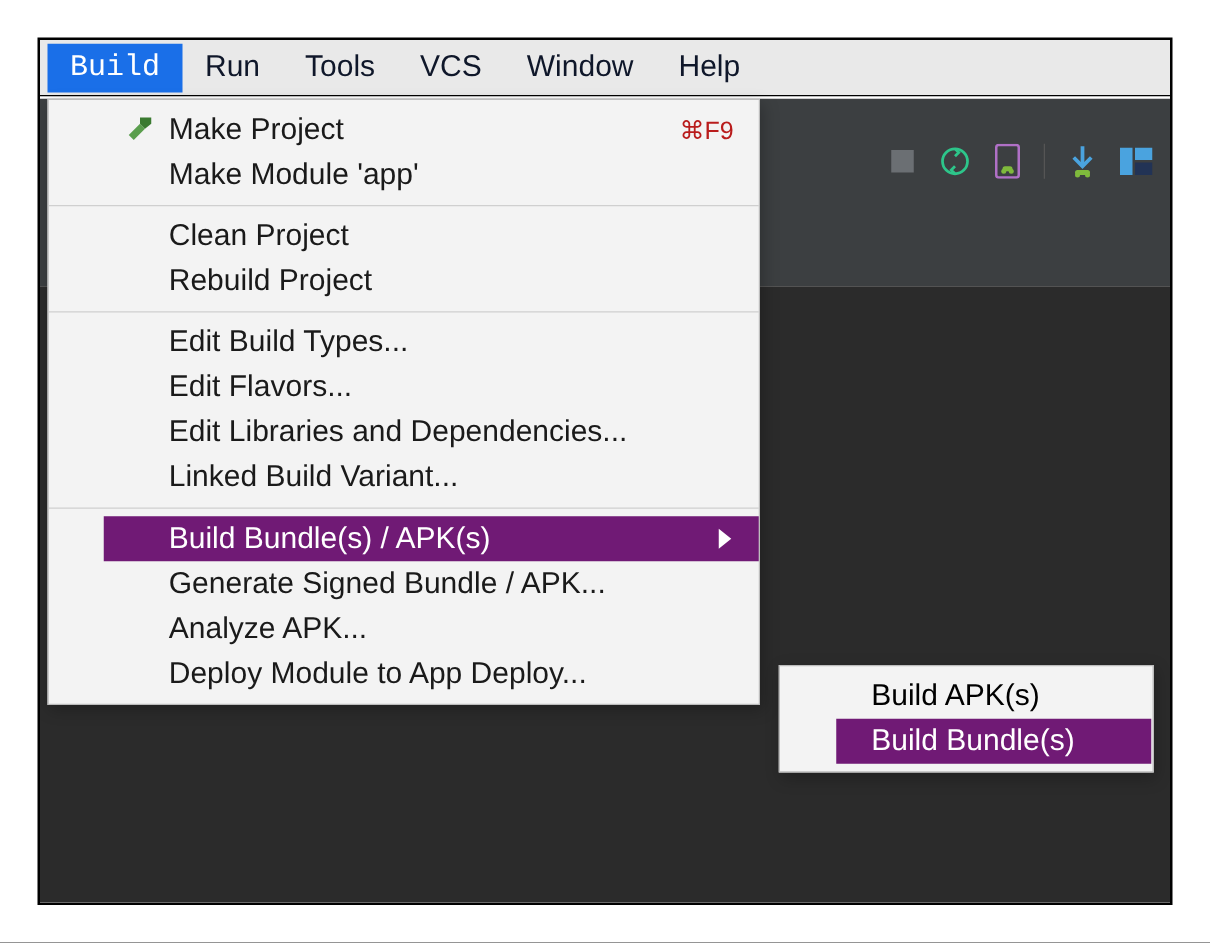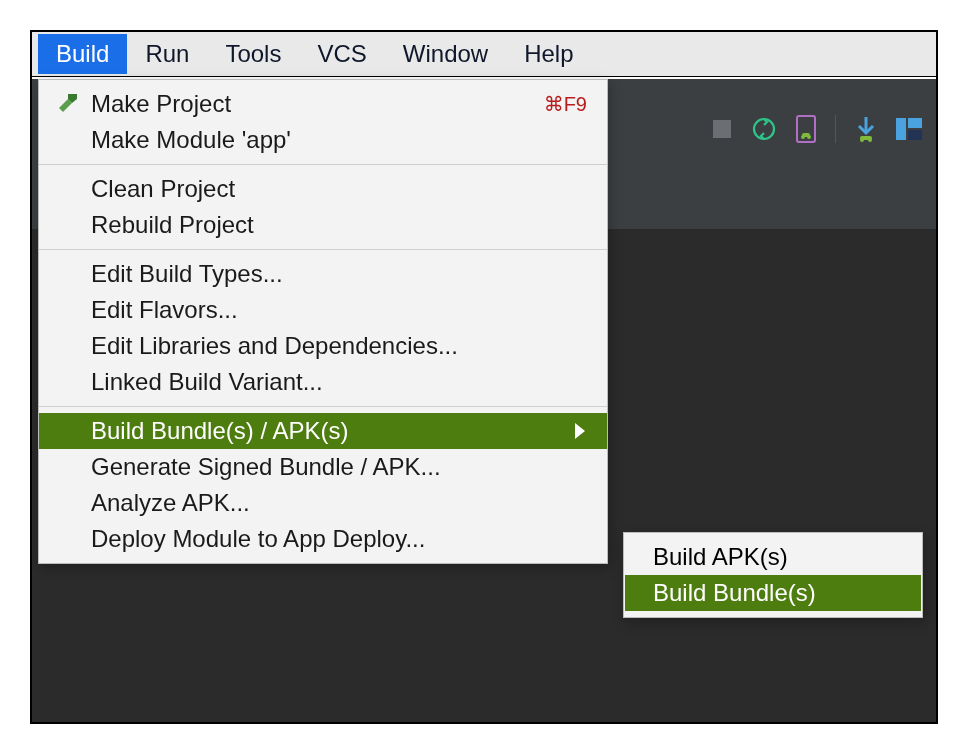--- a/index.html
+++ b/index.html
@@ -30,20 +30,21 @@
   }
   .menubar-item {
     padding: 6px 18px;
     font-size: 24px;
     color: #0f172a;
     cursor: default;
   }
   .menubar-item.active {
     background: #1a6fe8;
     color: #fff;
+    font-family: Liberation Mono, monospace;
   }
   .dark-toolbar {
     position: absolute;
     top: 47px;
     left: 0;
     right: 0;
     height: 150px;
     background: #3c3f41;
     z-index: 1;
   }
@@ -85,37 +86,38 @@
     background: #cfcfcf;
     margin: 0;
   }
   .menu-item {
     display: flex;
     align-items: center;
     padding: 3px 16px 3px 16px;
     height: 36px;
     cursor: default;
     position: relative;
+    margin-left: 44px;
   }
   .menu-item .icon-slot {
     width: 36px;
     display: flex;
     align-items: center;
   }
   .menu-item .label {
     flex: 1;
   }
   .menu-item .shortcut {
     color: #b91c1c;
     font-size: 20px;
     padding-right: 4px;
   }
   .menu-item.disabled .label { color: #b5b5b5; }
   .menu-item.highlight {
-    background: #4d7c0f;
+    background: #701a75;
     color: #fff;
   }
   .menu-item.highlight .label { color: #fff; }
   .submenu-arrow {
     width: 0; height: 0;
     border-top: 8px solid transparent;
     border-bottom: 8px solid transparent;
     border-left: 10px solid currentColor;
     margin-right: 6px;
   }

